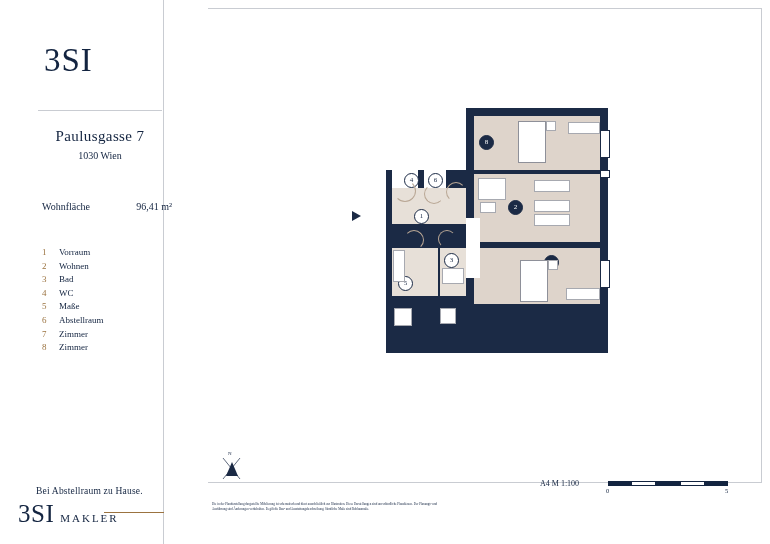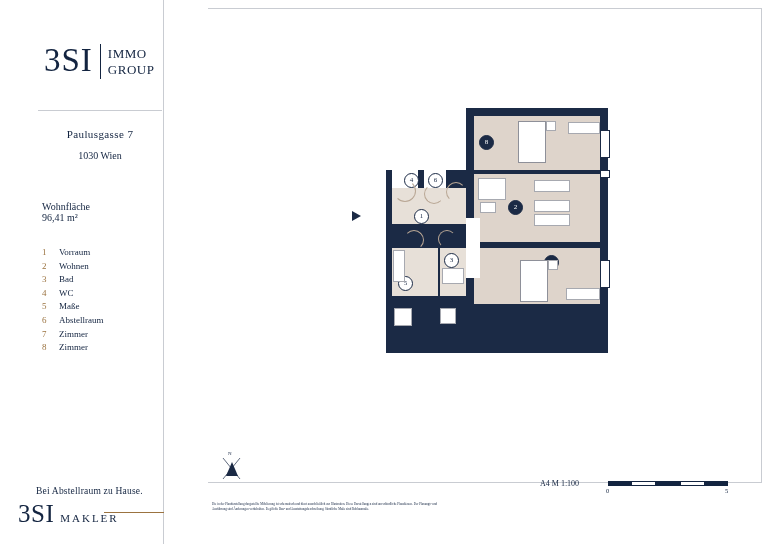--- a/index.html
+++ b/index.html
@@ -66,21 +66,21 @@
   }
   .divider.d1 { top: 110px; }
   .address {
     position: absolute;
     left: 0; right: 0;
     text-align: center;
     width: 200px;
   }
   .street {
     top: 128px;
-    font-size: 11px;
+    font-size: 15px;
     letter-spacing: 0.4px;
     color: #132440;
   }
   .city {
     top: 150px;
     font-size: 10px;
     color: #132440;
   }
   .top-line {
     top: 172px;
@@ -91,21 +91,20 @@
   }
   .area-row {
     position: absolute;
     left: 42px;
     top: 201px;
     width: 130px;
     font-size: 10px;
     color: #132440;
     display: flex;
     justify-content: space-between;
-    flex-direction: column;
   }
   .area-value { font-size: 10px; }
   .room-list {
     position: absolute;
     left: 42px;
     top: 246px;
     width: 140px;
   }
   .room-item {
     display: flex;
@@ -283,24 +282,20 @@
 </style>
 </head>
 <body>
 
 <div id="page">
 
   <div class="left-panel">
 
     <div class="logo-block">
       <div class="logo-3si">3SI</div>
-      <div class="logo-immo">
-        <div>IMMO</div>
-        <div>GROUP</div>
-      </div>
     </div>
 
     <div class="divider d1"></div>
 
     <div class="address street">Paulusgasse 7</div>
     <div class="address city">1030 Wien</div>
 
     <div class="area-row">
       <span>Wohnfläche</span>
       <span class="area-value">96,41 m²</span>

